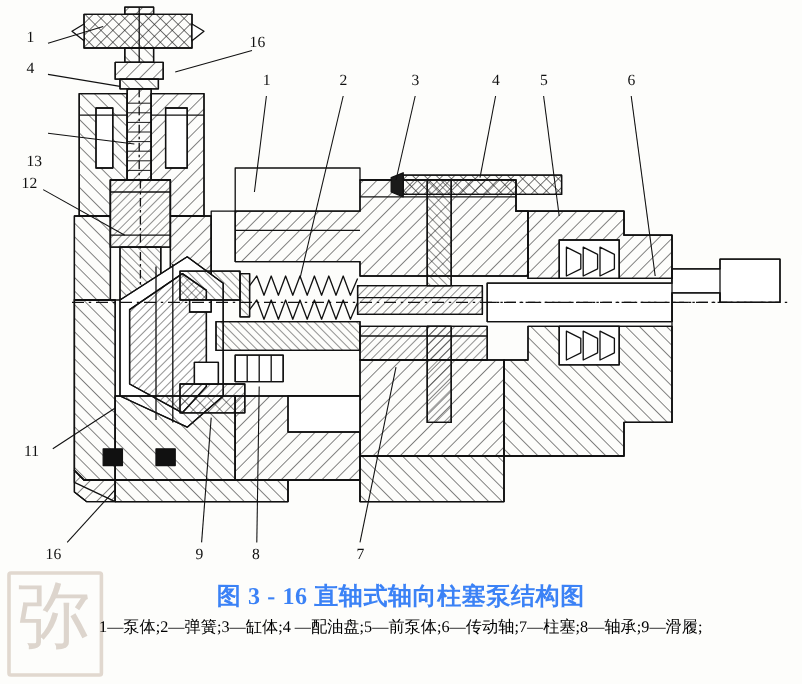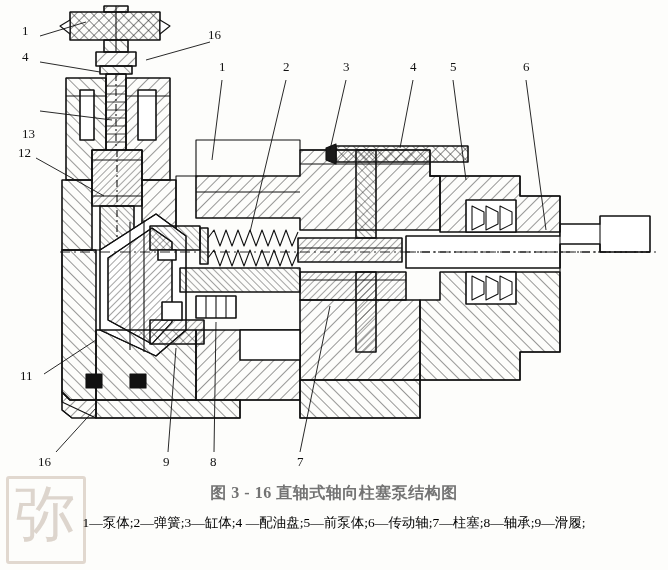--- a/index.html
+++ b/index.html
@@ -67,22 +67,22 @@
 
   
   .caption {
     position: absolute;
     left: 0;
     top: 483px;
     width: 668px;
     text-align: center;
     font-family: "Liberation Serif", serif;
     font-weight: bold;
-    font-size: 16px;
-    color: #737373;
+    font-size: 20px;
+    color: #3b82f6;
     letter-spacing: 0.5px;
   }
   .legend {
     position: absolute;
     left: 6px;
     top: 512px;
     width: 656px;
     text-align: center;
     font-family: "Liberation Serif", serif;
     font-size: 13.5px;

